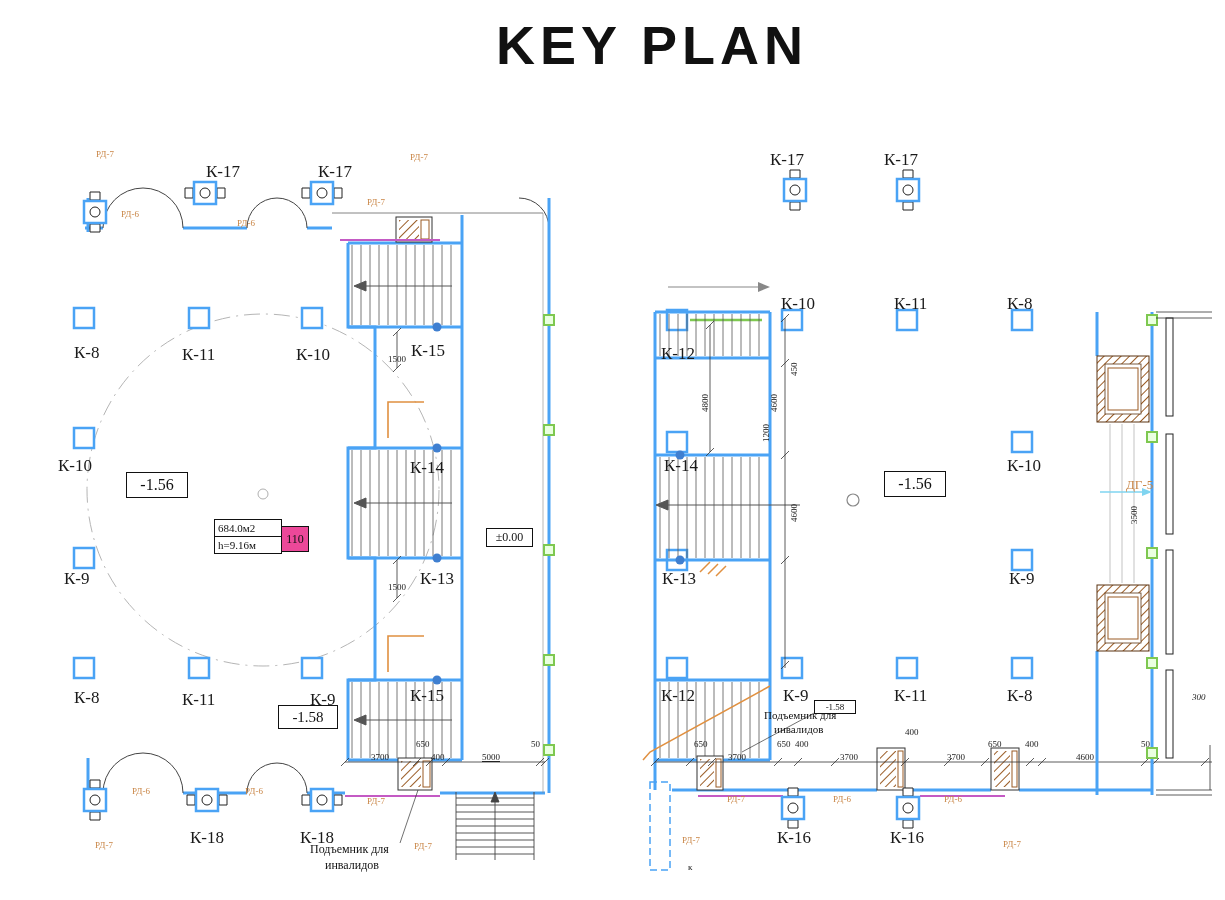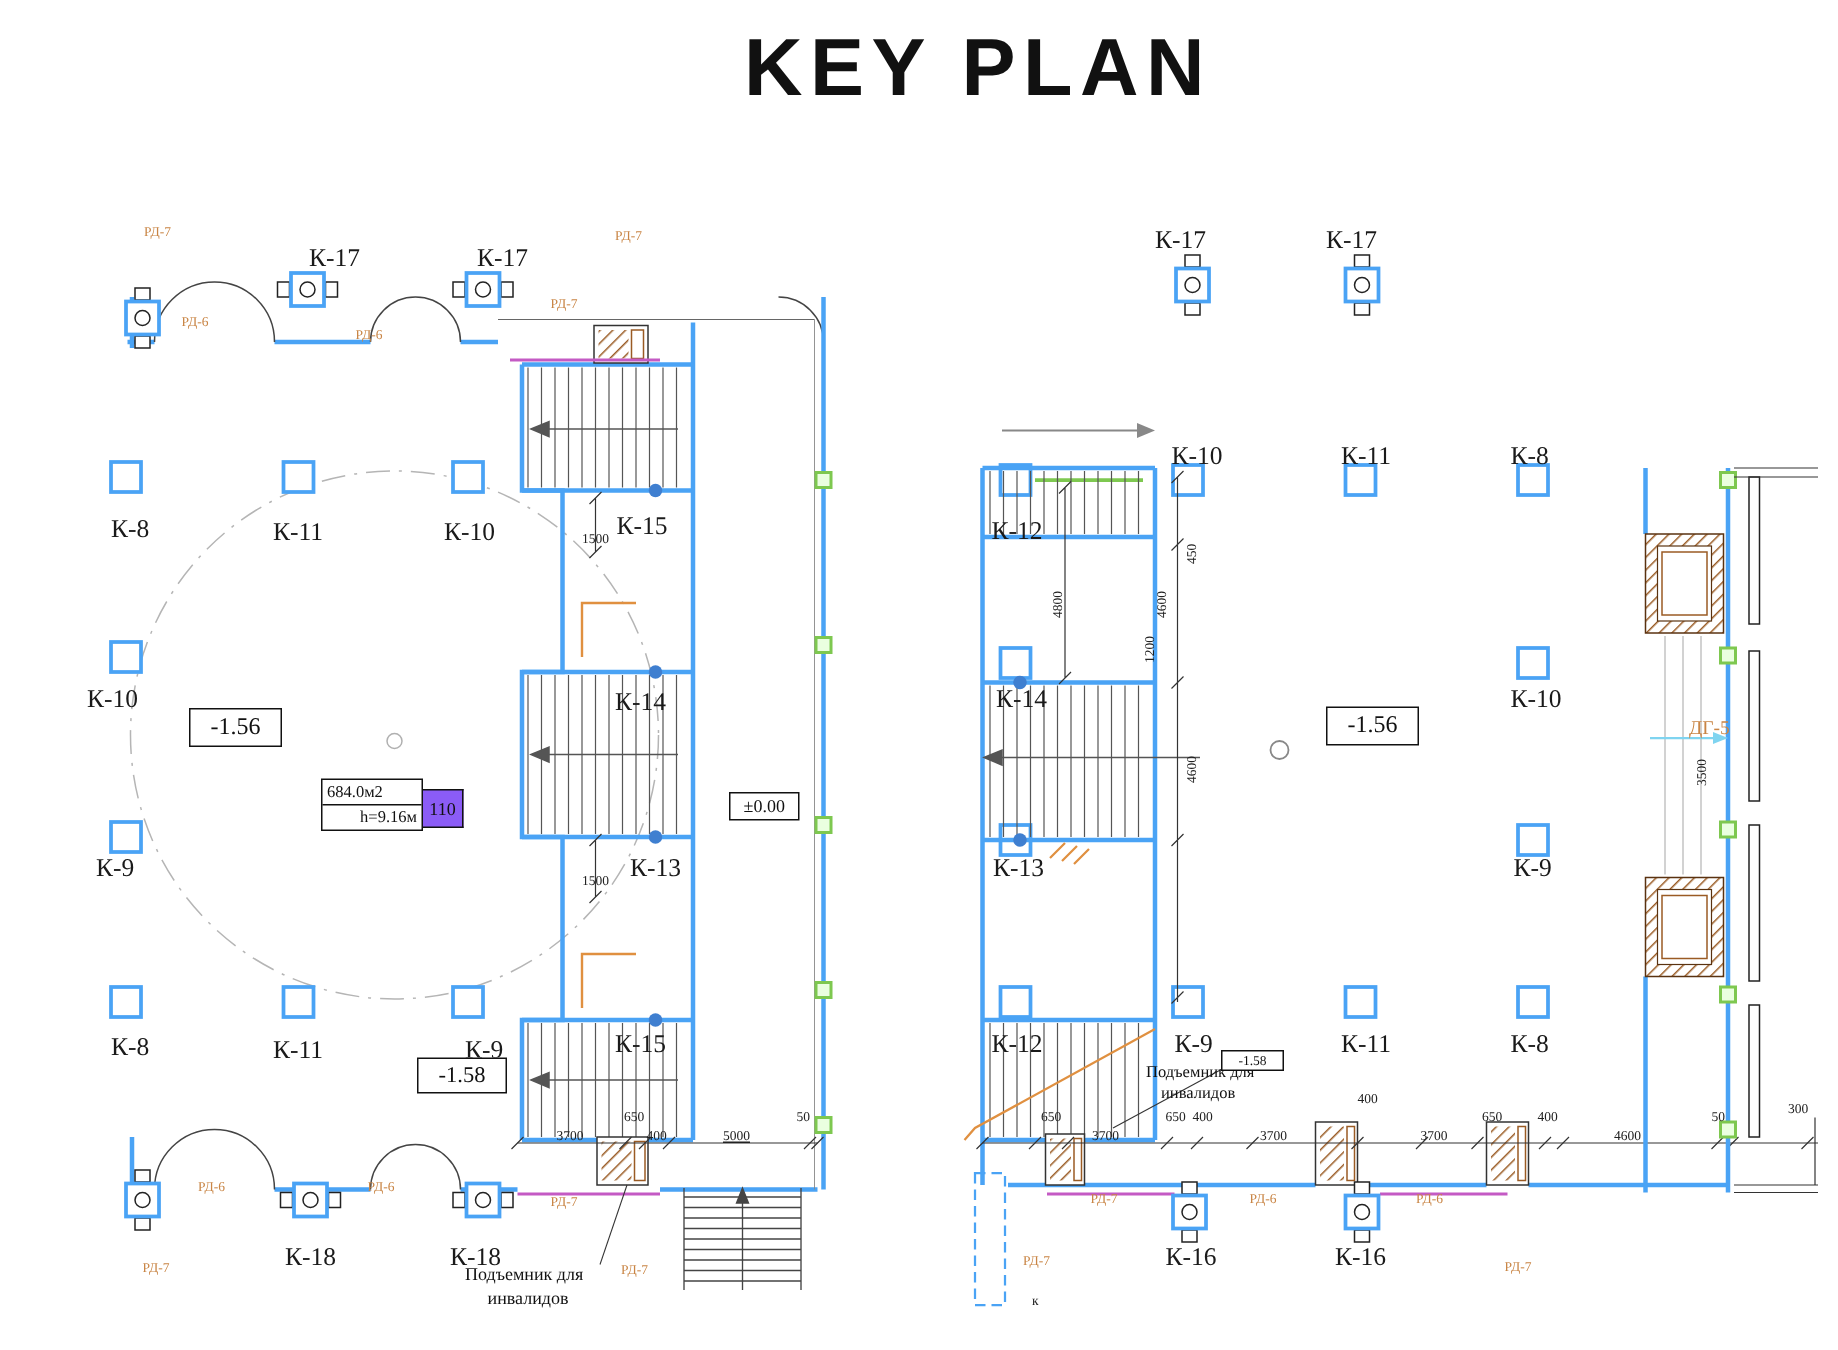--- a/index.html
+++ b/index.html
@@ -17,22 +17,22 @@
   .lbl.dimv{font-family:"Liberation Serif",serif;font-size:9px;color:#222;
             transform:rotate(-90deg);transform-origin:0 0;}
   .lbl.note{font-family:"Liberation Serif",serif;font-size:12px;color:#111;}
   .lbl.note-sm{font-family:"Liberation Serif",serif;font-size:11px;color:#111;}
   .boxed{position:absolute;border:1px solid #111;background:#fff;color:#111;
          font-family:"Liberation Serif",serif;text-align:center;box-sizing:border-box;}
   .room-stamp{position:absolute;left:214px;top:519px;display:flex;align-items:flex-start;}
   .rs-main{width:66px;border:1px solid #111;background:#fff;
            font-family:"Liberation Serif",serif;font-size:11px;color:#111;}
   .rs-area{padding:2px 3px;border-bottom:1px solid #111;}
-  .rs-h{padding:2px 3px;text-align:right;}
-  .rs-num{width:26px;height:24px;border:1px solid #111;border-left:none;background:#8b5cf6;
+  .rs-h{padding:2px 3px;}
+  .rs-num{width:26px;height:24px;border:1px solid #111;border-left:none;background:#ec4899;
           margin-top:7px;font-family:"Liberation Serif",serif;font-size:12px;
           line-height:24px;text-align:center;color:#111;}
 </style>
 </head>
 <body>
 
 <div class="canvas">
 
   <div class="title">KEY PLAN</div>
 
@@ -357,21 +357,21 @@
       <div class="lbl dim" style="left: 728px; top: 752px;">3700</div>
       <div class="lbl dim" style="left: 777px; top: 739px;">650</div>
       <div class="lbl dim" style="left: 795px; top: 739px;">400</div>
       <div class="lbl dim" style="left: 840px; top: 752px;">3700</div>
       <div class="lbl dim" style="left: 905px; top: 727px;">400</div>
       <div class="lbl dim" style="left: 947px; top: 752px;">3700</div>
       <div class="lbl dim" style="left: 988px; top: 739px;">650</div>
       <div class="lbl dim" style="left: 1025px; top: 739px;">400</div>
       <div class="lbl dim" style="left: 1076px; top: 752px;">4600</div>
       <div class="lbl dim" style="left: 1141px; top: 739px;">50</div>
-      <div class="lbl dim" style="left: 1192px; top: 734px;">300</div>
+      <div class="lbl dim" style="left: 1192px; top: 692px; font-style: italic;">300</div>
       <div class="lbl dimv" style="left: 700px; top: 412px;">4800</div>
       <div class="lbl dimv" style="left: 769px; top: 412px;">4600</div>
       <div class="lbl dimv" style="left: 789px; top: 376px;">450</div>
       <div class="lbl dimv" style="left: 761px; top: 442px;">1200</div>
       <div class="lbl dimv" style="left: 789px; top: 522px;">4600</div>
       <div class="lbl dimv" style="left: 1129px; top: 524px;">3500</div>
       <div class="lbl note" style="left: 310px; top: 842px;">Подъемник для</div>
       <div class="lbl note" style="left: 325px; top: 858px;">инвалидов</div>
       <div class="lbl note-sm" style="left: 764px; top: 709px;">Подъемник для</div>
       <div class="lbl note-sm" style="left: 774px; top: 723px;">инвалидов</div>

